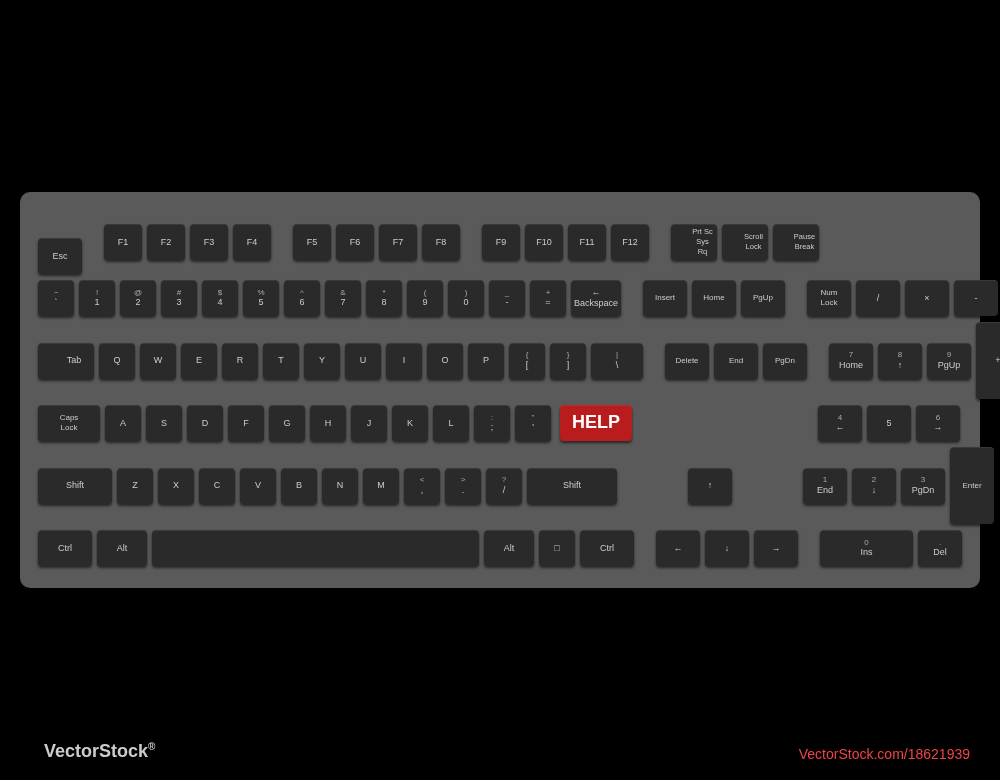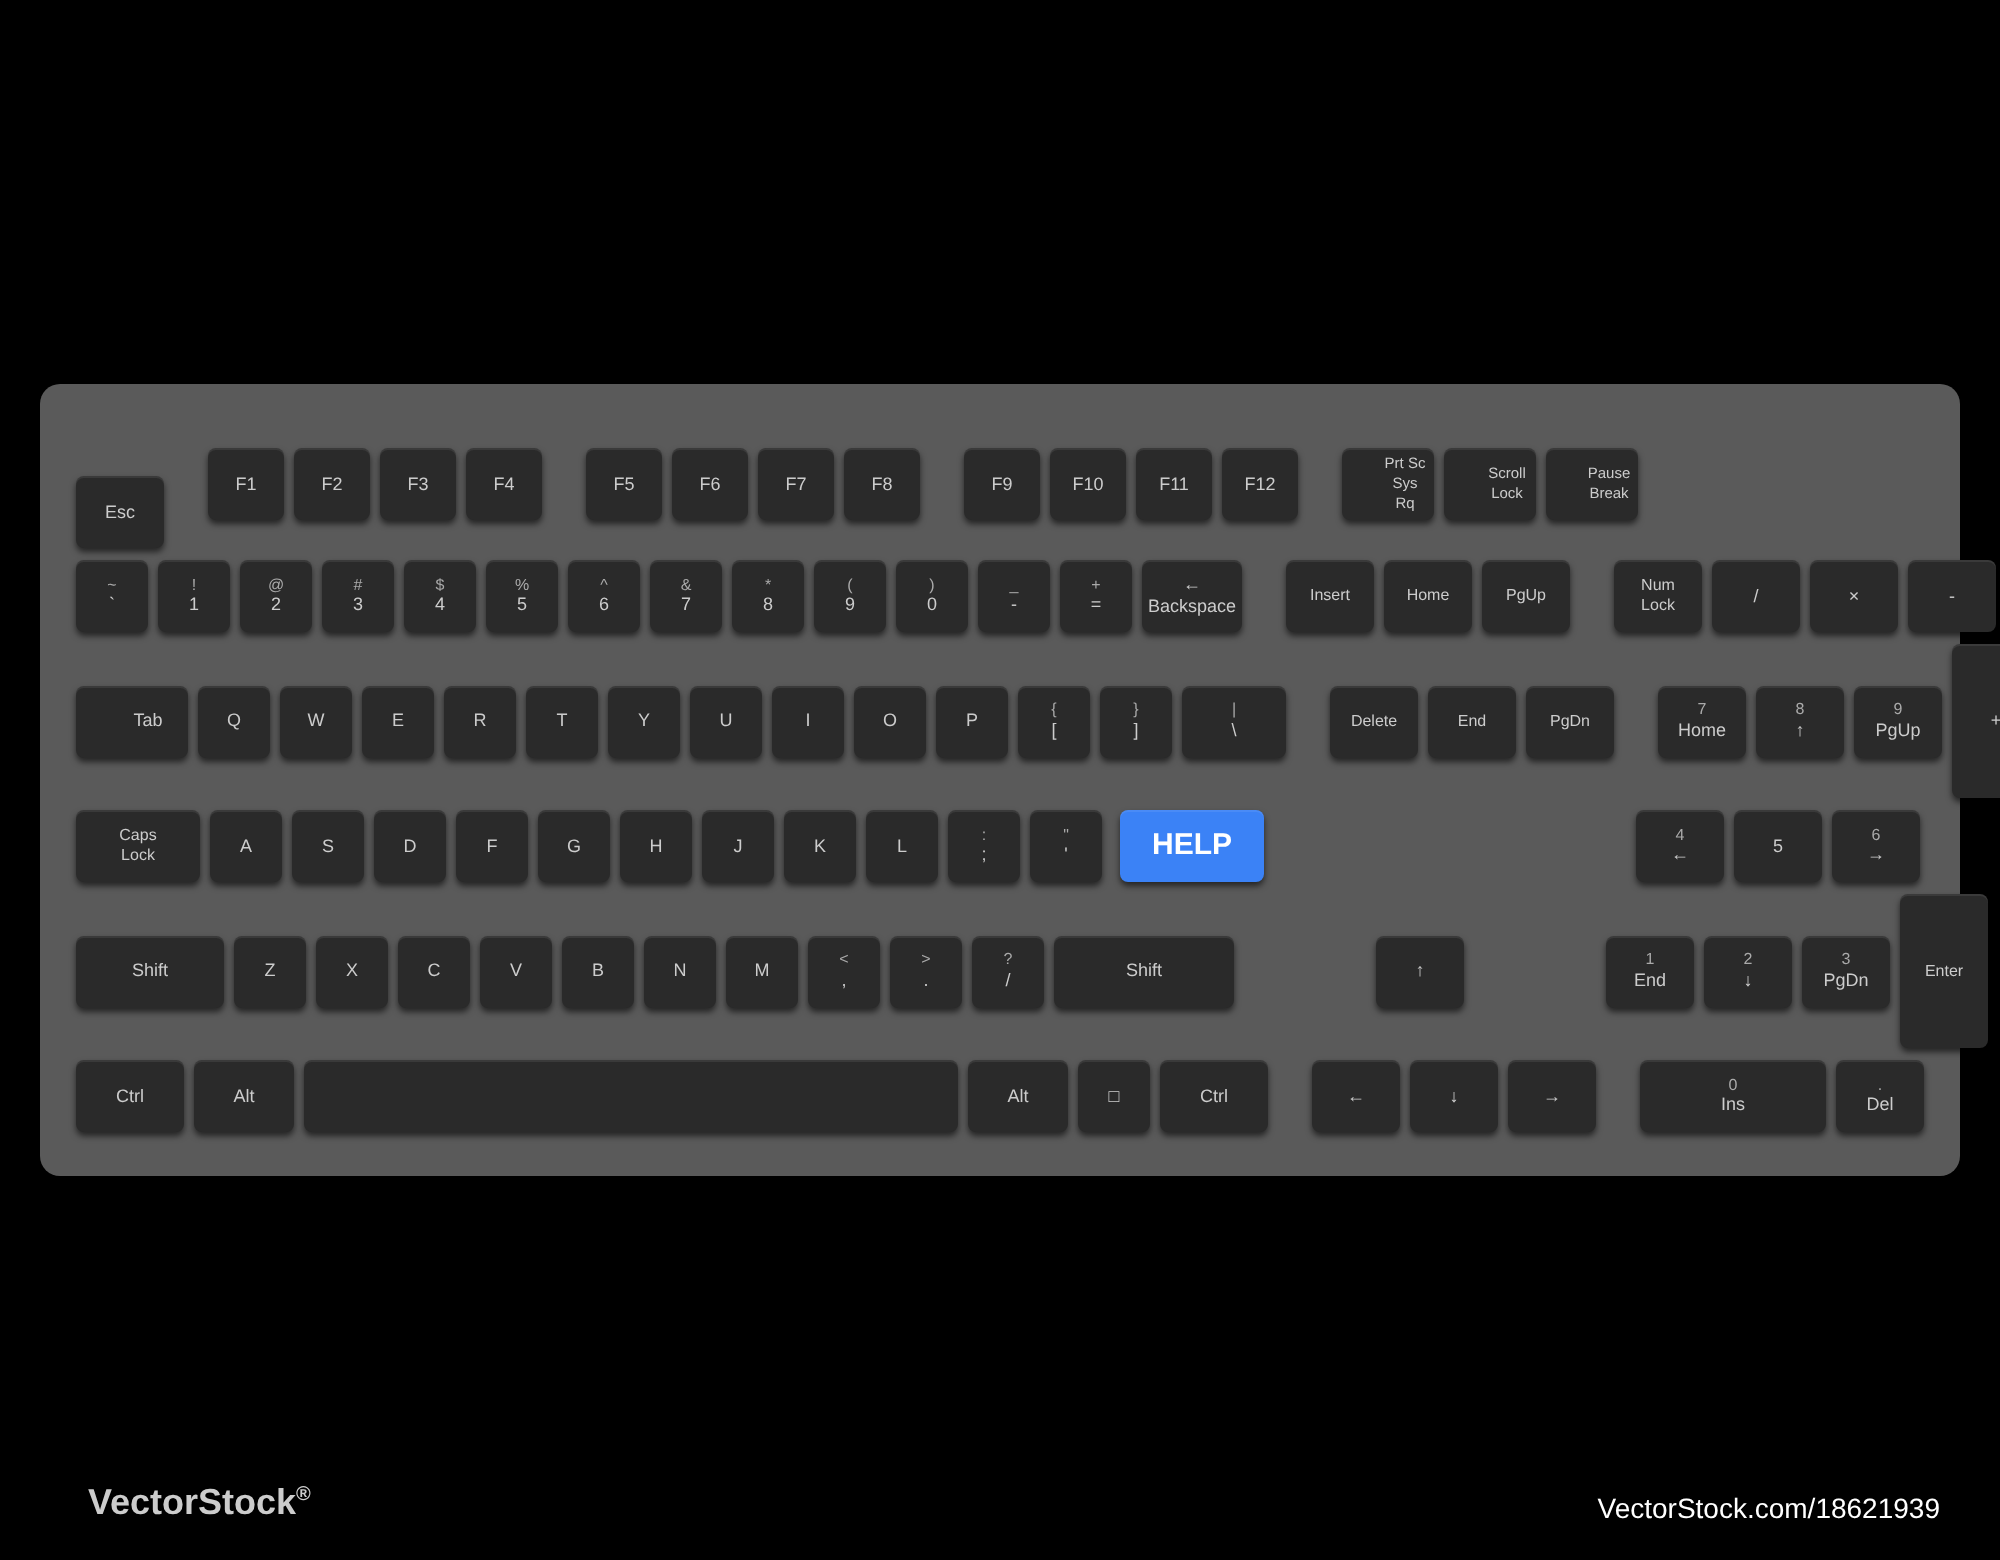--- a/index.html
+++ b/index.html
@@ -33,21 +33,21 @@
       left: 44px;
       color: #ccc;
       font-size: 18px;
       font-weight: bold;
     }
     .watermark-left sup { font-size: 10px; }
     .watermark-right {
       position: absolute;
       bottom: 18px;
       right: 30px;
-      color: #ffffff;
+      color: #ef4444;
       font-size: 14px;
     }
 
     
     .keyboard {
       background: #5a5a5a;
       border-radius: 10px;
       padding: 18px 18px 22px 18px;
       display: flex;
       flex-direction: column;
@@ -92,21 +92,21 @@
     
     .key-esc { width: 44px; margin-top: 28px; }
     .key-f { width: 38px; }
     .key-tab { width: 56px; padding-left: 19px; }
     .key-caps { width: 62px; }
     .key-shift-l { width: 74px; }
     .key-shift-r { width: 90px; }
     .key-ctrl { width: 54px; }
     .key-alt { width: 50px; }
     .key-backspace { width: 50px; }
-    .key-help { background: #3b82f6; color: #fff; width: 72px; font-size: 15px; font-weight: bold; }
+    .key-help { background: #b91c1c; color: #fff; width: 72px; font-size: 18px; font-weight: bold; }
     .key-num0 { width: 78px; }
 
     
     .key-2line { font-size: 7.5px; line-height: 1.3; padding-left: 20px; }
 
     .tall-key {
       height: 77px;
       display: flex;
       align-items: center;
       justify-content: center;

